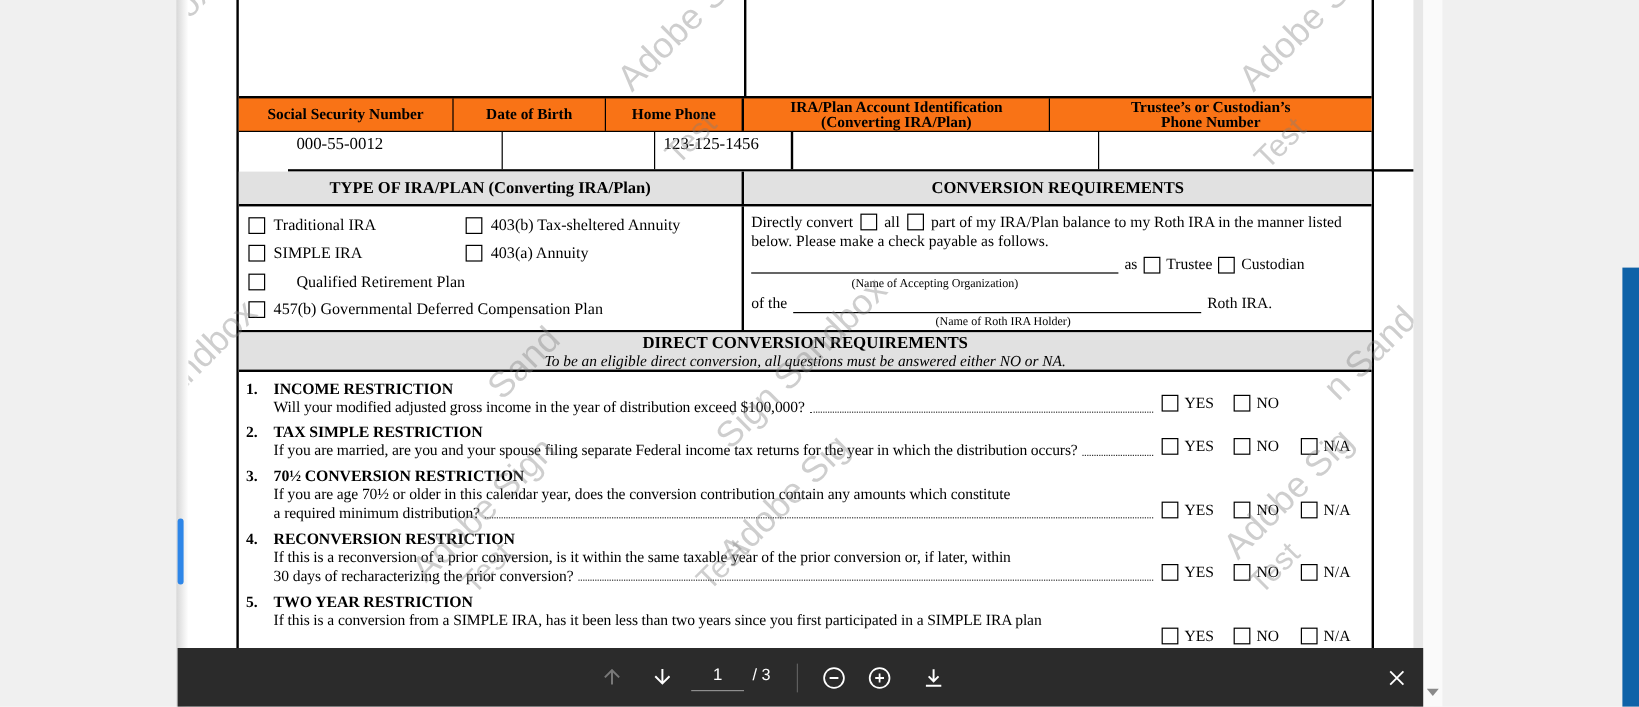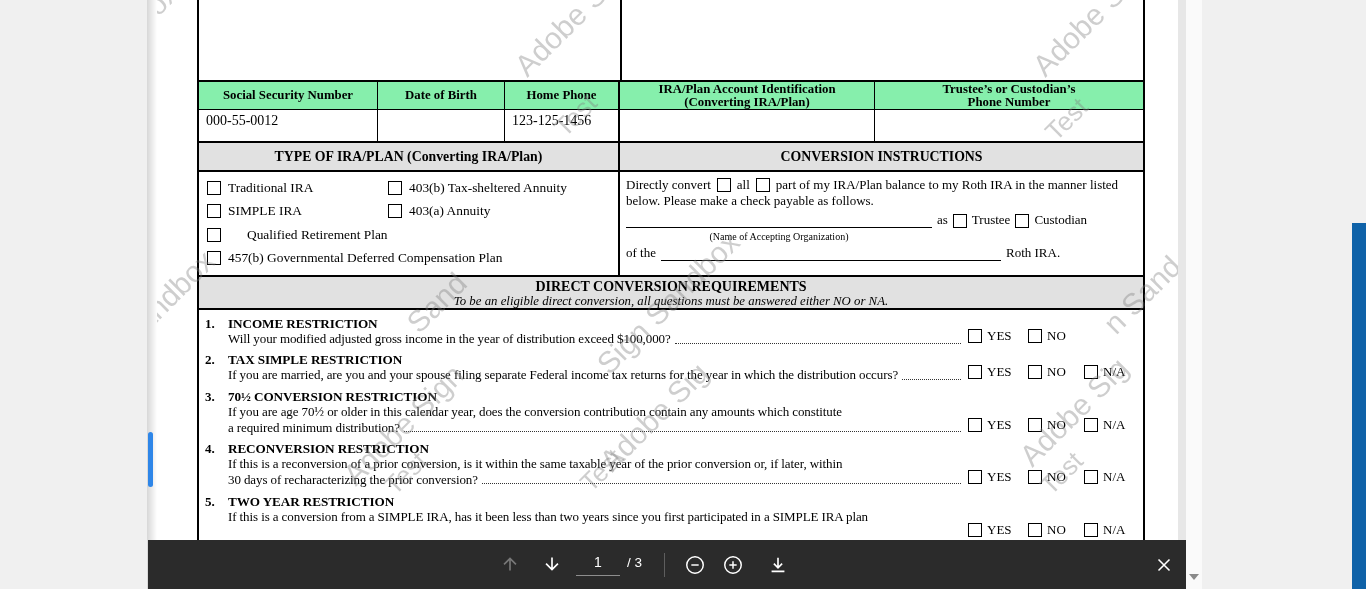--- a/index.html
+++ b/index.html
@@ -18,27 +18,27 @@
   .wm-layer { position:absolute; left:0; top:0; width:1026px; height:589px; z-index:3; pointer-events:none; }
   .wm { position:absolute; transform:rotate(-45deg); color:rgba(125,125,125,0.38);
         font-family:"Liberation Sans", sans-serif; white-space:nowrap; font-weight:400; }
 
   
   .form { position:absolute; left:45px; top:0; width:948px; height:540px;
           border-left:2px solid #000; border-right:2px solid #000; z-index:2; color:#000; }
   .frow { position:absolute; left:0; width:944px; }
   .row-top { top:0; height:80px; }
   .row-top .vdiv { position:absolute; left:421px; top:0; width:2px; height:80px; background:#000; }
-  .row-head { top:80px; height:30px; background:#86efac; border-top:2px solid #000;
+  .row-head { top:80px; height:30px; background:#f97316; border-top:2px solid #000;
               border-bottom:1px solid #000; display:flex; }
   .hcell { display:flex; flex-direction:column; justify-content:center; align-items:center;
            font-weight:bold; font-size:12.8px; line-height:13px; text-align:center; }
   .bdr1 { border-right:1px solid #000; } .bdr2 { border-right:2px solid #000; }
   .w0{width:179px}.w1{width:127px}.w2{width:115px}.w3{width:255px}.w4{width:268px}
-  .row-vals { top:110px; height:33px; border-bottom:2px solid #000; display:flex; }
+  .row-vals { top:110px; height:33px; border-bottom:2px solid #000; display:flex;margin-left:41px; }
   .vcell { font-size:14px; padding:3px 0 0 7px; }
   .row-sect { top:143px; height:29px; background:#e1e1e1; border-bottom:2px solid #000; display:flex; }
   .scell { display:flex; align-items:center; justify-content:center; font-weight:bold; font-size:13.8px; }
   .scell.left { width:421px; border-right:2px solid #000; }
   .scell.right { flex:1; }
   .row-body { top:172px; height:105px; border-bottom:2px solid #000; display:flex; }
   .cell-left { width:421px; border-right:2px solid #000; position:relative; }
   .cell-right { flex:1; position:relative; font-size:13px; }
   .topt { position:absolute; display:flex; align-items:center; gap:7px; font-size:13.4px; white-space:nowrap;justify-content:center; }
   .cb { width:14px; height:14px; border:1.5px solid #000; background:#fff; flex:none; display:inline-block; }
@@ -111,21 +111,21 @@
     <div class="frow row-vals">
       <div class="vcell w0 bdr1">000-55-0012</div>
       <div class="vcell w1 bdr1"></div>
       <div class="vcell w2 bdr2">123-125-1456</div>
       <div class="vcell w3 bdr1"></div>
       <div class="vcell w4"></div>
     </div>
 
     <div class="frow row-sect">
       <div class="scell left">TYPE OF IRA/PLAN (Converting IRA/Plan)</div>
-      <div class="scell right">CONVERSION INSTRUCTIONS</div>
+      <div class="scell right">CONVERSION REQUIREMENTS</div>
     </div>
 
     <div class="frow row-body">
       <div class="cell-left">
           <div class="topt" style="left: 8px; top: 8px;">
             <span class="cb"></span>
             <span>Traditional IRA</span>
           </div>
           <div class="topt" style="left: 189px; top: 8px;">
             <span class="cb"></span>
@@ -166,20 +166,21 @@
           <span>Trustee</span>
           <span class="cb"></span>
           <span>Custodian</span>
         </div>
         <div class="cap" style="left:6px; top:59px; width:306px;">(Name of Accepting Organization)</div>
         <div class="ci-line ci-base" style="left:6px; top:73px;">
           <span>of the</span>
           <span class="blank" style="width:340px;"></span>
           <span>Roth IRA.</span>
         </div>
+        <div class="cap" style="left:46px; top:91px; width:340px;">(Name of Roth IRA Holder)</div>
       </div>
     </div>
 
     <div class="frow row-dcr">
       <div class="dcr-title">DIRECT CONVERSION REQUIREMENTS</div>
       <div class="dcr-sub">To be an eligible direct conversion, all questions must be answered either NO or NA.</div>
     </div>
 
     <div class="frow questions">
         <div class="question" style="top: 6px;">

